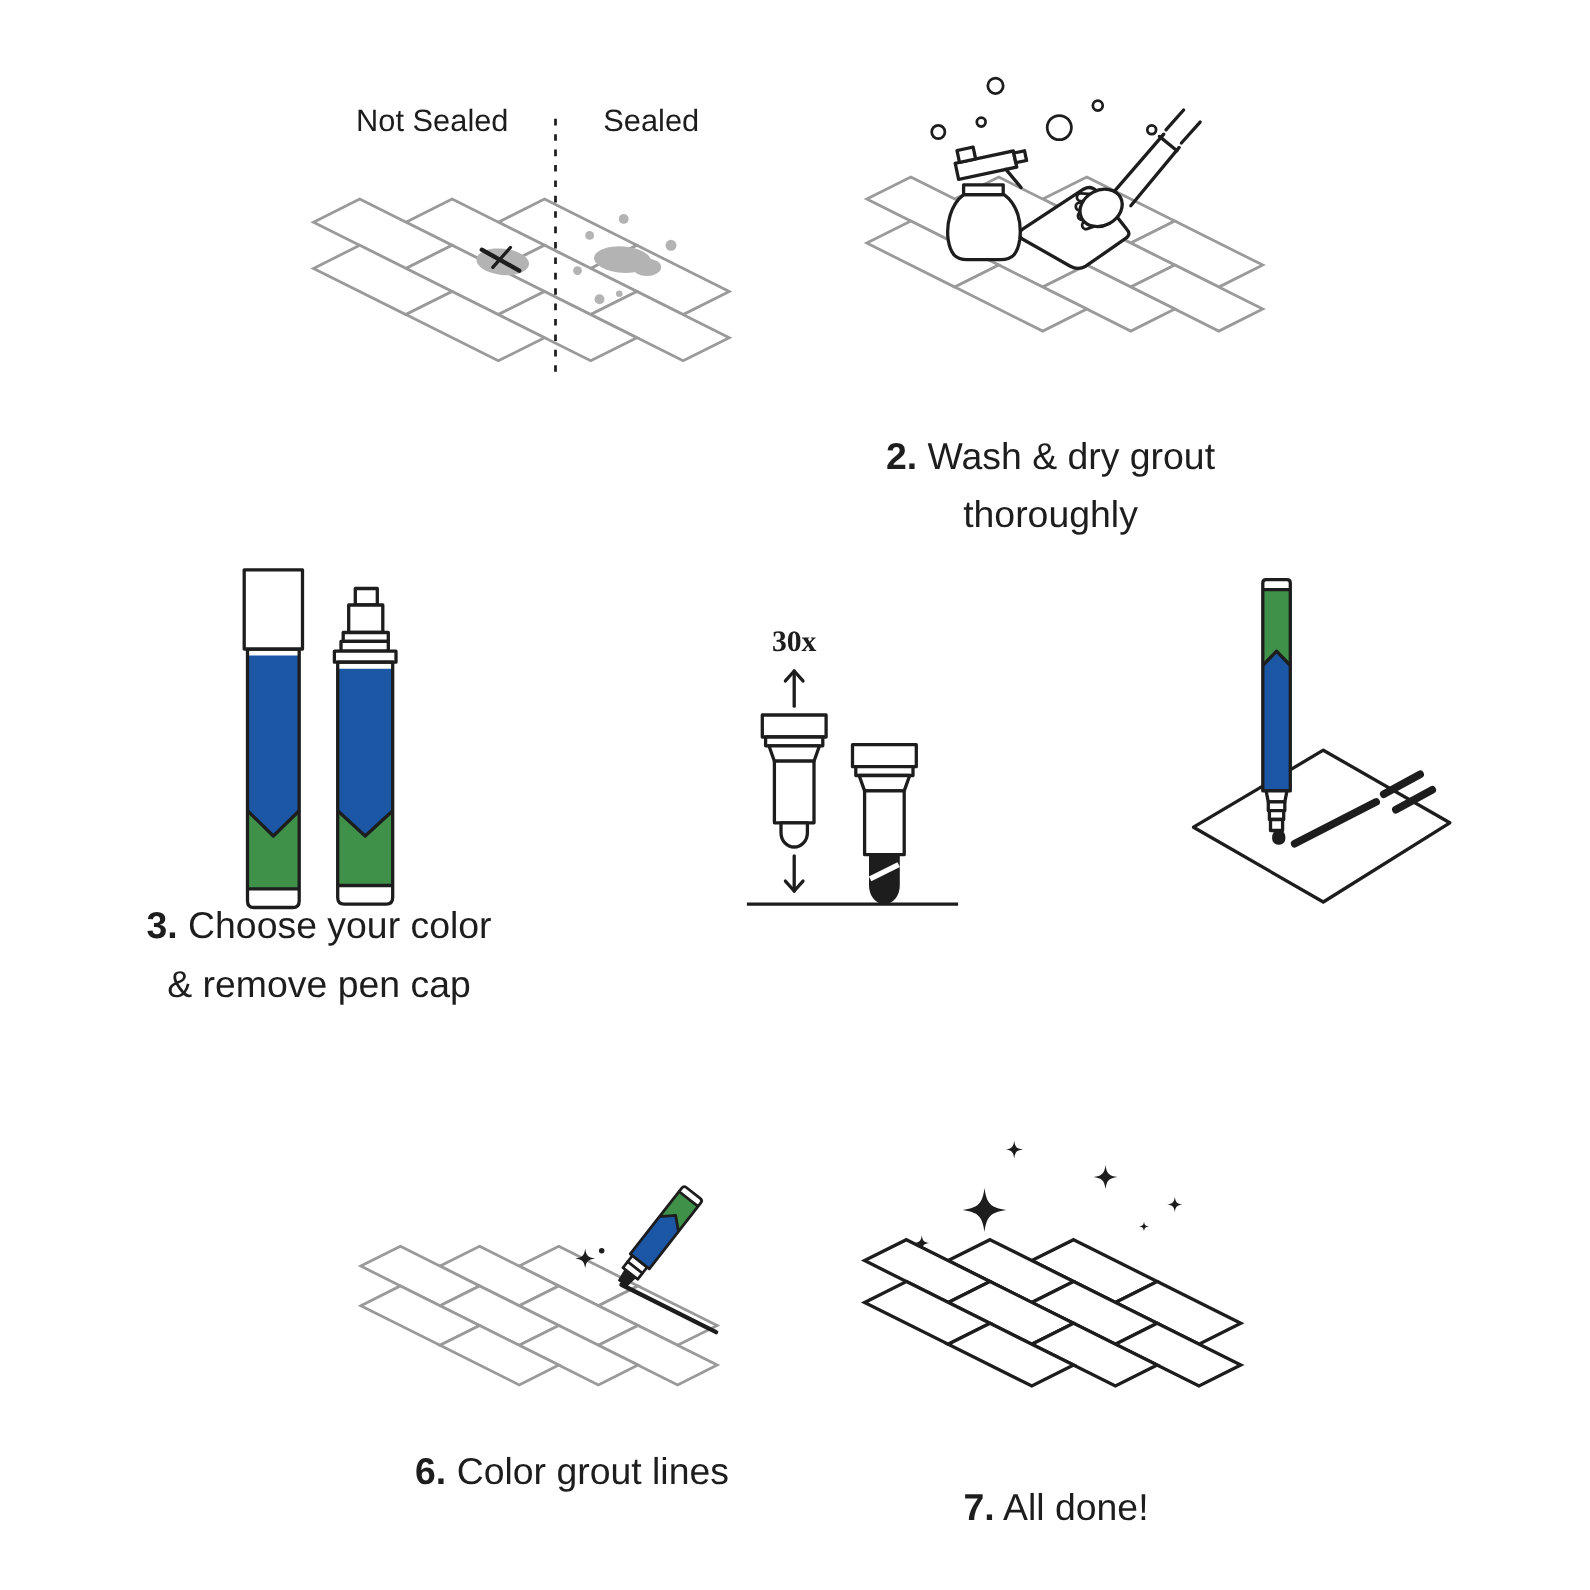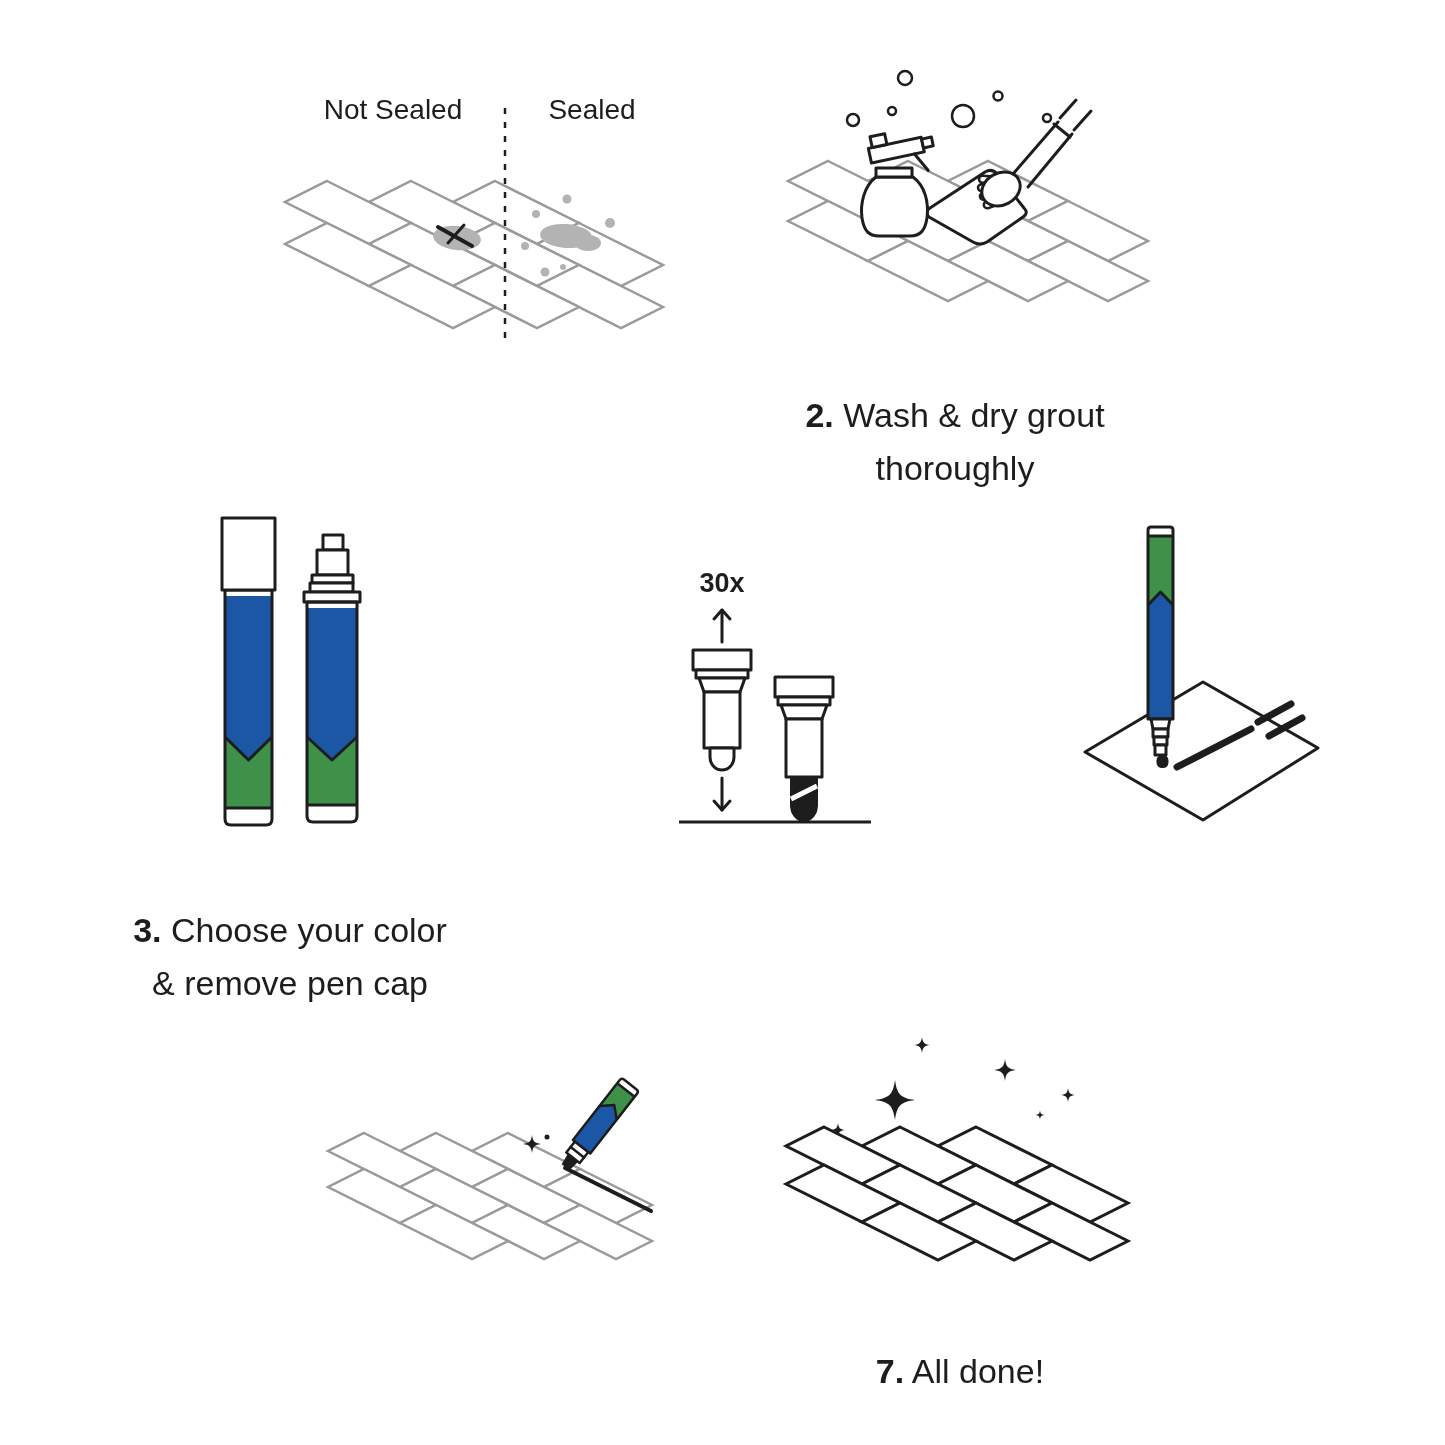--- a/index.html
+++ b/index.html
@@ -142,24 +142,24 @@
         <rect class="white" x="110" y="71" width="43" height="9"></rect>
         <rect class="white" x="104" y="80" width="56" height="10"></rect>
         <polygon class="pen-blue" points="107,96 157,96 157,225 132,248 107,225"></polygon>
         <polygon class="pen-green" points="107,225 132,248 157,225 157,293 107,293"></polygon>
         <path class="outline" d="M107,225 L132,248 L157,225"></path>
         <path class="outline" d="M107,293 L157,293"></path>
         <path class="outline" d="M107,90 L157,90 L157,304 Q157,310 151,310 L113,310 Q107,310 107,304 Z"></path>
       </g>
     </svg>
   </div>
-  <div class="caption" style="left:40px;top:904px;width:500px;"><span class="num">3.</span> <span>Choose your color
+  <div class="caption" style="left:40px;top:816px;width:500px;"><span class="num">3.</span> <span>Choose your color
 &amp; remove pen cap</span></div>
 
-  <div class="icon" style="left:665px;top:558px;width:220px;height:275px;">
+  <div class="icon" style="left:665px;top:558px;width:220px;height:275px;font-family:Liberation Serif, serif;">
     <div class="press-label" style="left:17px;top:10px;width:80px;">30x</div>
     <svg width="220" height="275" viewBox="0 0 220 275">
       <g class="ink-line">
         <path d="M57,52 L57,84"></path>
           <path d="M49,61 L57,52 L65,61"></path>
       </g>
 
       <g>
         <rect class="white" x="28" y="92" width="58" height="20"></rect>
         <rect class="white" x="31" y="112" width="52" height="8"></rect>
@@ -233,20 +233,21 @@
         <rect class="white" x="-8.5" y="-27" width="17" height="14" style="stroke-width:2.5"></rect>
         <path class="ink-line" style="stroke-width:2.5" d="M-8.5,-20 L8.5,-20"></path>
         <polygon class="pen-blue" points="-11,-27 11,-27 11,-70 0,-80 -11,-70"></polygon>
         <polygon class="pen-green" points="-11,-70 0,-80 11,-70 11,-99 -11,-99"></polygon>
         <path class="outline" style="stroke-width:2.5" d="M-11,-70 L0,-80 L11,-70"></path>
         <path class="outline" style="stroke-width:2.5" d="M-11,-99 L11,-99"></path>
         <path class="outline" style="stroke-width:2.5" d="M-11,-27 L-11,-103 Q-11,-106 -8,-106 L8,-106 Q11,-106 11,-103 L11,-27 Z"></path>
       </g>
     </svg>
   </div>
+  <div class="caption" style="left:290px;top:1312px;width:460px;"><span class="num">6.</span> <span>Color grout lines</span></div>
 
   <div class="icon" style="left:780px;top:1015px;width:370px;height:300px;">
     <svg width="370" height="300" viewBox="0 0 370 300">
       <g>
         <path class="star" transform="translate(115,85) scale(20)" d="M0,-1 C0.1,-0.28 0.28,-0.1 1,0 C0.28,0.1 0.1,0.28 0,1 C-0.1,0.28 -0.28,0.1 -1,0 C-0.28,-0.1 -0.1,-0.28 0,-1 Z"></path>
         <path class="star" transform="translate(142,30) scale(8)" d="M0,-1 C0.1,-0.28 0.28,-0.1 1,0 C0.28,0.1 0.1,0.28 0,1 C-0.1,0.28 -0.28,0.1 -1,0 C-0.28,-0.1 -0.1,-0.28 0,-1 Z"></path>
         <path class="star" transform="translate(225,55) scale(11)" d="M0,-1 C0.1,-0.28 0.28,-0.1 1,0 C0.28,0.1 0.1,0.28 0,1 C-0.1,0.28 -0.28,0.1 -1,0 C-0.28,-0.1 -0.1,-0.28 0,-1 Z"></path>
         <path class="star" transform="translate(288,80) scale(7)" d="M0,-1 C0.1,-0.28 0.28,-0.1 1,0 C0.28,0.1 0.1,0.28 0,1 C-0.1,0.28 -0.28,0.1 -1,0 C-0.28,-0.1 -0.1,-0.28 0,-1 Z"></path>
         <path class="star" transform="translate(260,100) scale(4.5)" d="M0,-1 C0.1,-0.28 0.28,-0.1 1,0 C0.28,0.1 0.1,0.28 0,1 C-0.1,0.28 -0.28,0.1 -1,0 C-0.28,-0.1 -0.1,-0.28 0,-1 Z"></path>
         <path class="star" transform="translate(58,115) scale(7)" d="M0,-1 C0.1,-0.28 0.28,-0.1 1,0 C0.28,0.1 0.1,0.28 0,1 C-0.1,0.28 -0.28,0.1 -1,0 C-0.28,-0.1 -0.1,-0.28 0,-1 Z"></path>

